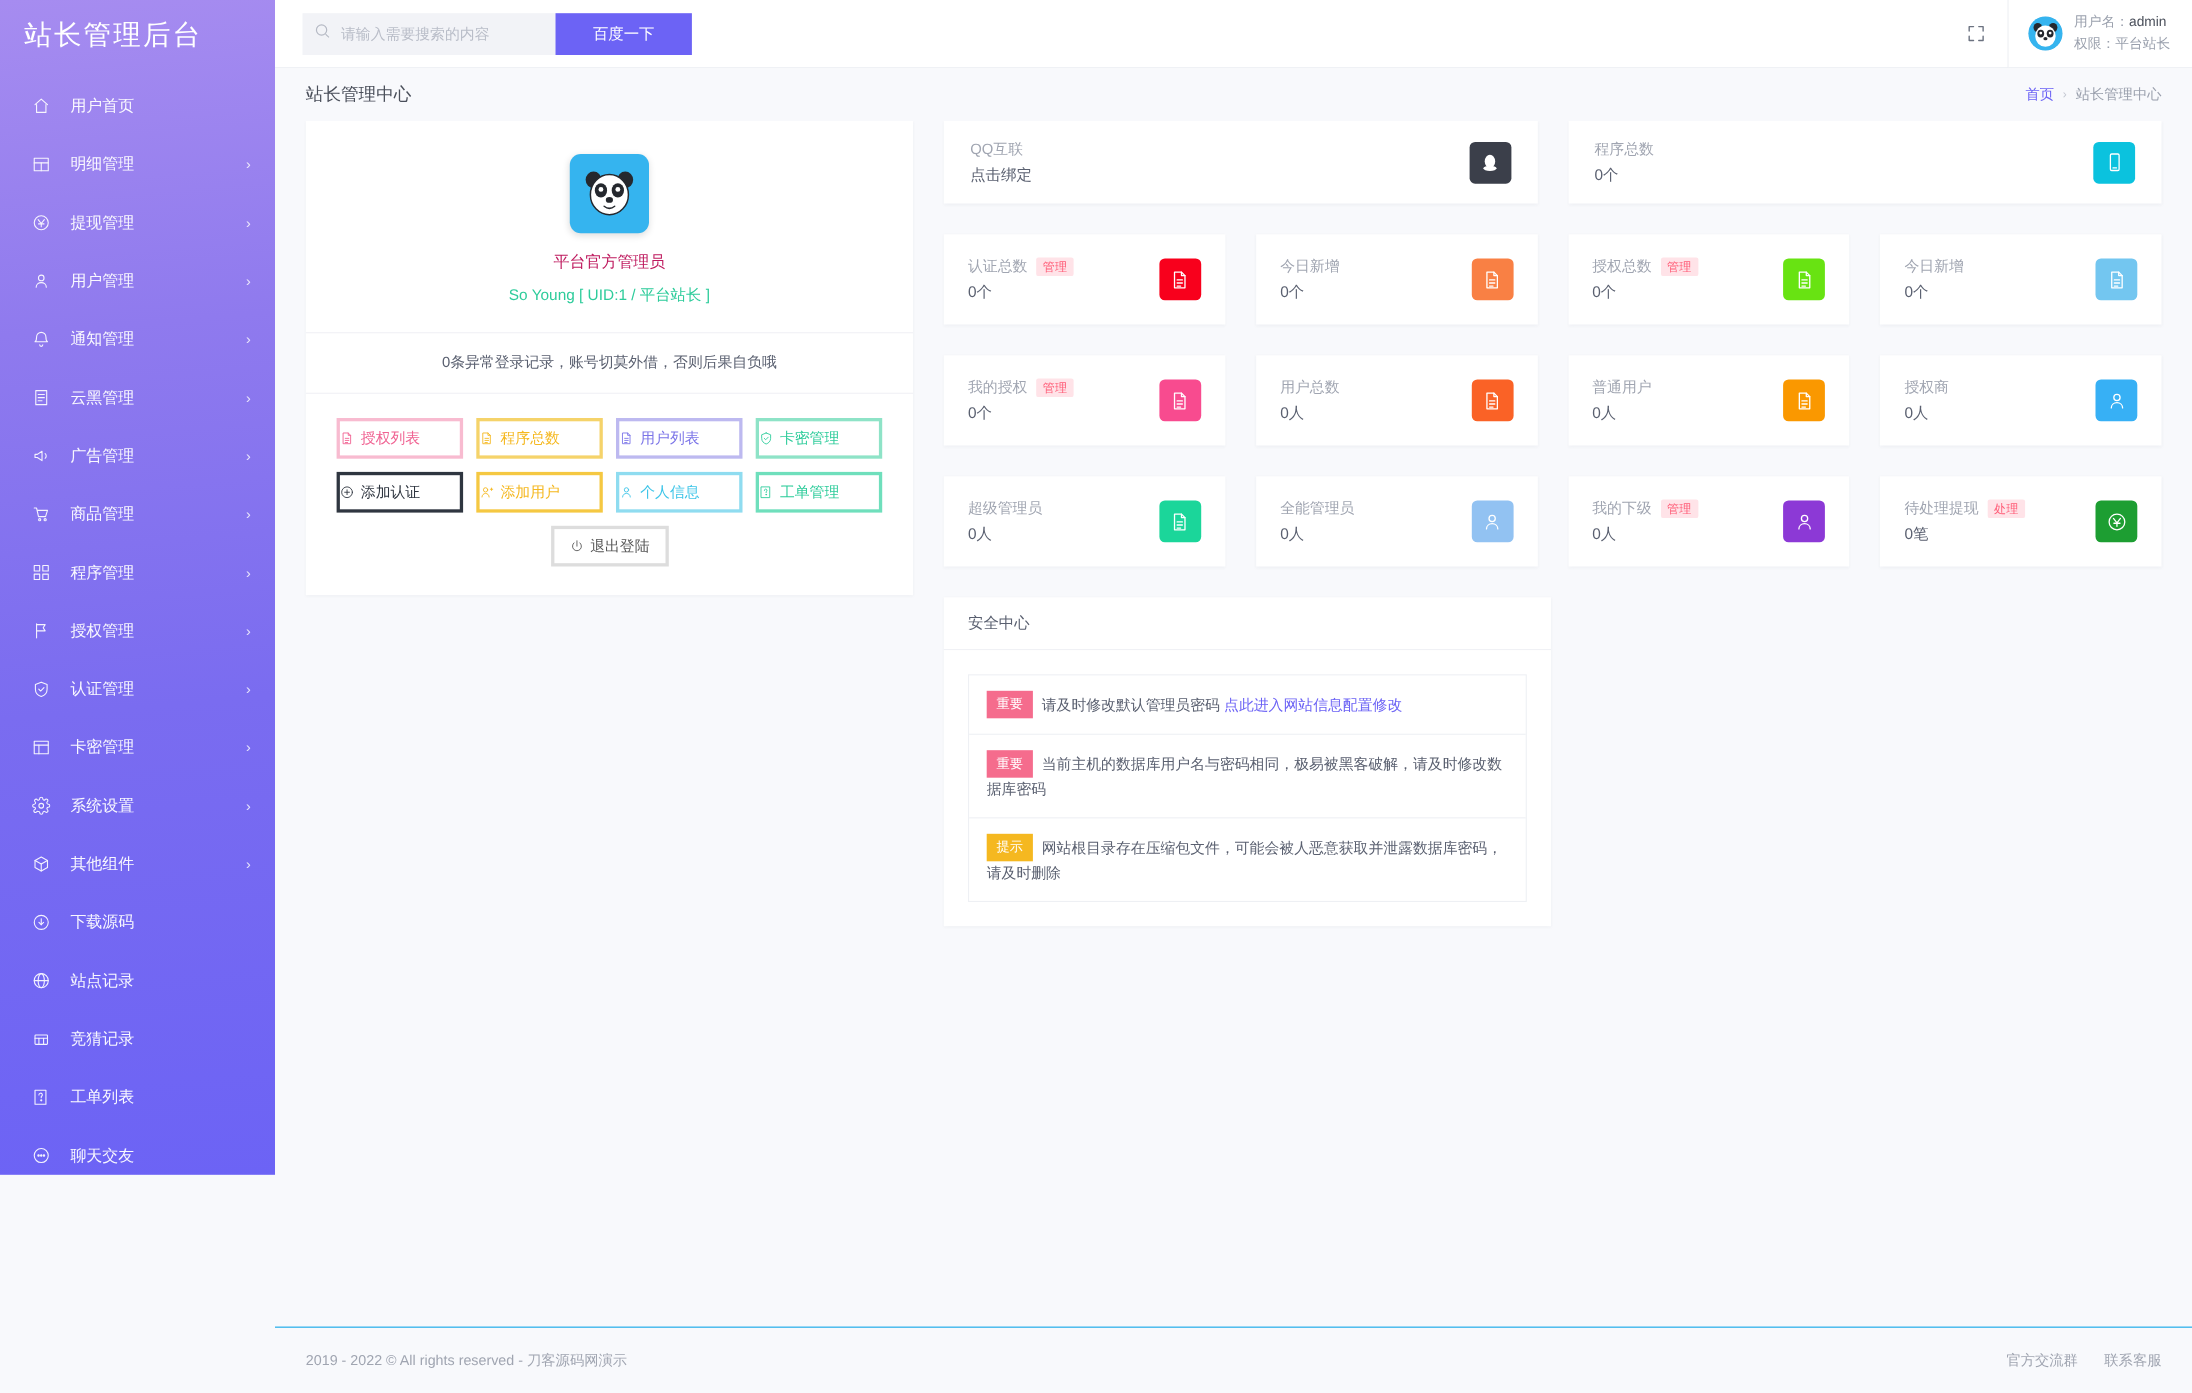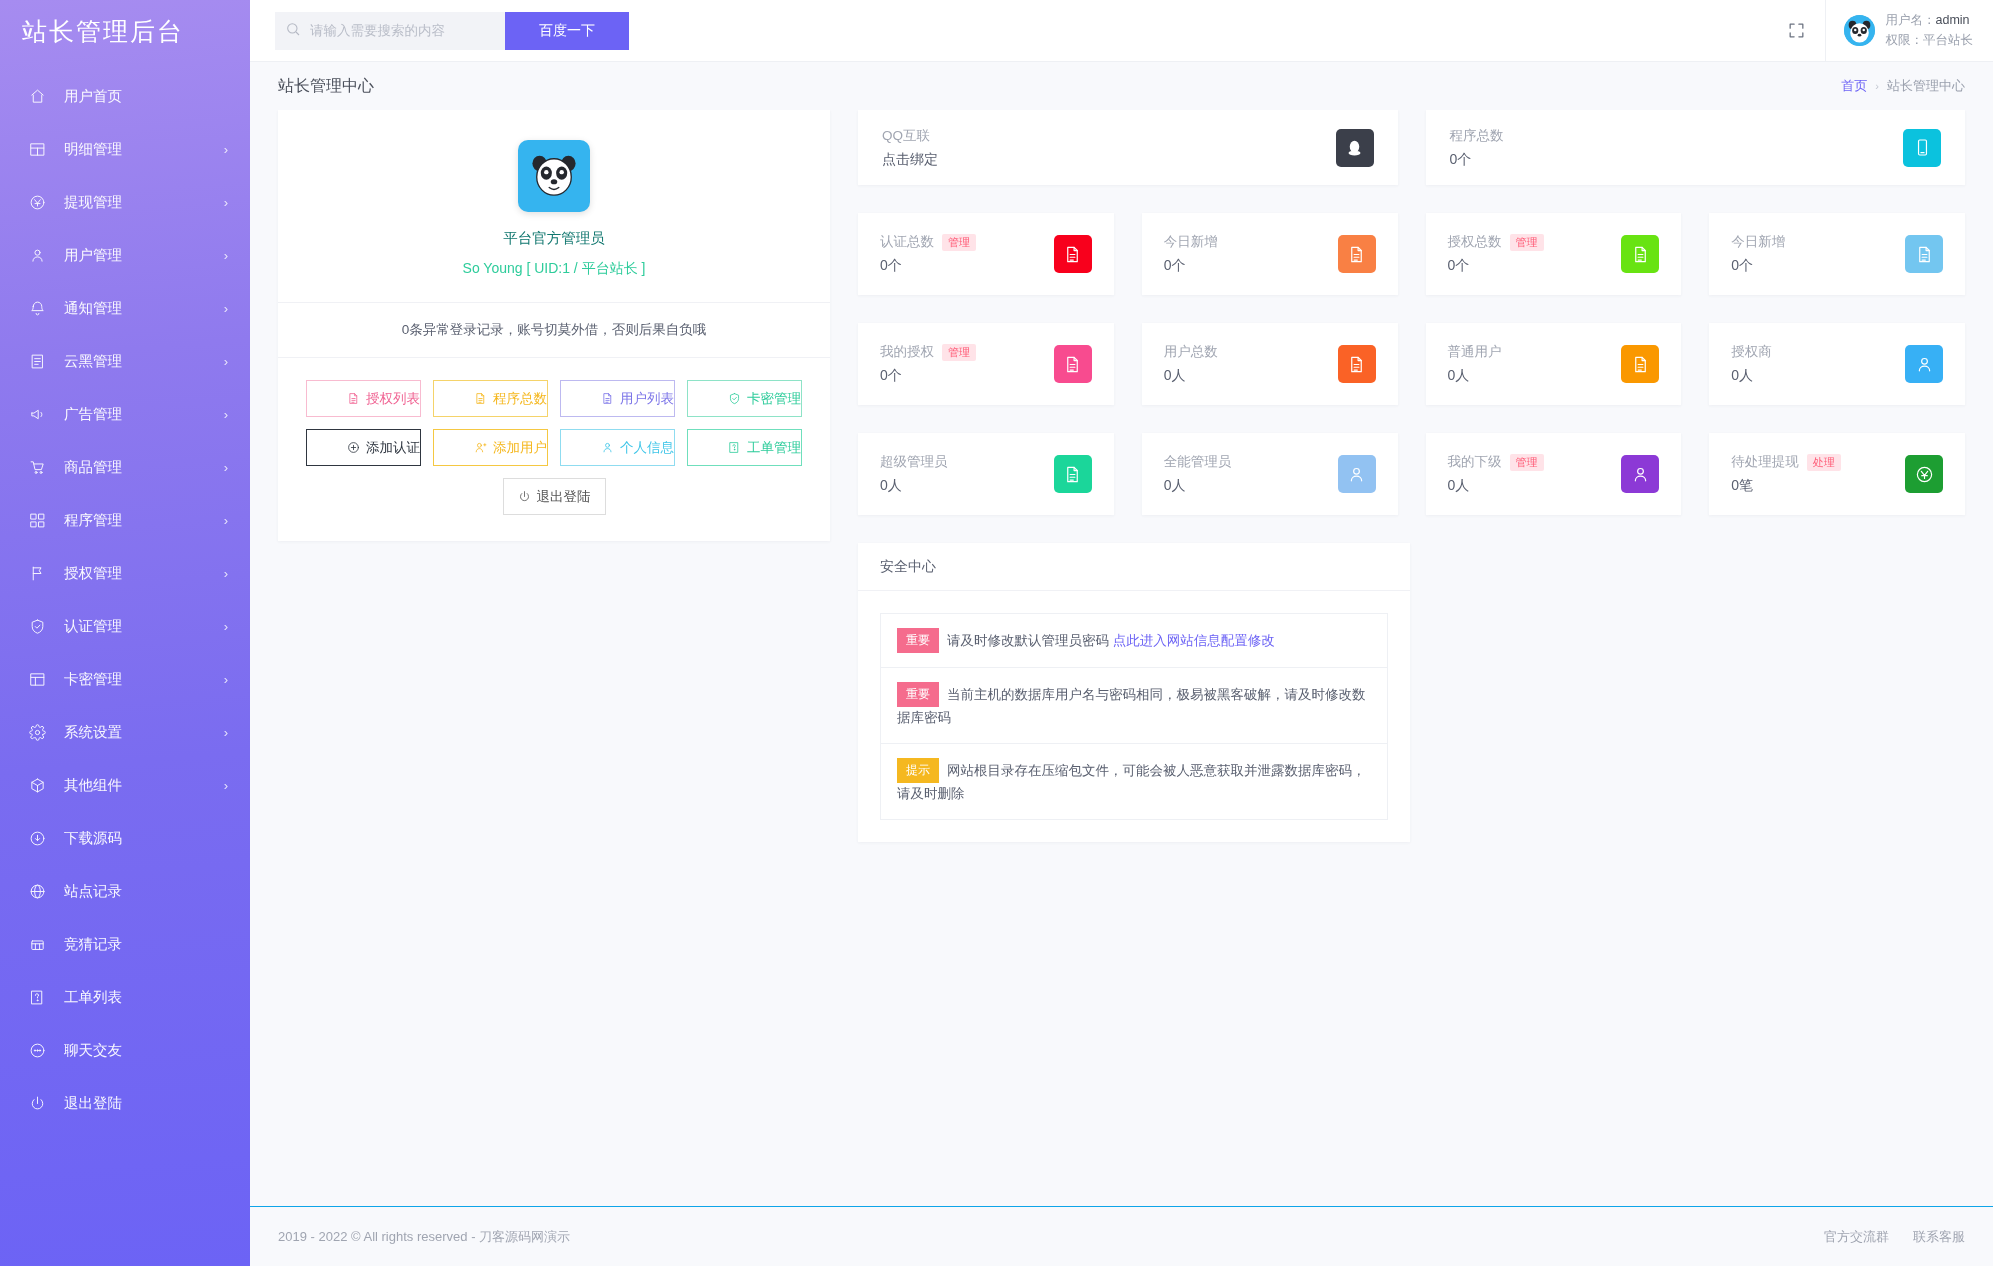--- a/index.html
+++ b/index.html
@@ -6,21 +6,21 @@
   html, body {
     width: 1993px; height: 1266px;
     font-family: "Liberation Sans", "DejaVu Sans", sans-serif;
     background: #f8f9fc;
     overflow: hidden;
   }
   .app { display: flex; width: 1993px; height: 1266px; }
 
   
   .sidebar {
-    width: 250px; flex: 0 0 250px; height: 1266px;
+    width: 250px; flex: 0 0 250px; height: 1068px;
     background: linear-gradient(175deg, #a68cf0 0%, #8f7aee 28%, #7a6cf0 60%, #6c63f5 100%);
     color: #fff; overflow: hidden; position: relative;
   }
   .logo {
     height: 62px; display: flex; align-items: center; padding-left: 22px;
     font-size: 25px; letter-spacing: 2px; color: #ffffff; font-weight: 400;
   }
   .nav { padding-top: 8px; }
   .nav-item {
     height: 53px; display: flex; align-items: center;
@@ -97,30 +97,30 @@
   
   .profile { width: 552px; flex: 0 0 552px; }
   .profile-head { padding: 30px 0 24px; display: flex; flex-direction: column; align-items: center;
     border-bottom: 1px solid #f0f1f5; }
   .avatar-lg {
     width: 72px; height: 72px; border-radius: 10px; background: #35b4ef;
     display: flex; align-items: center; justify-content: center; position: relative;
     box-shadow: 0 2px 7px rgba(0,0,0,.13); overflow: hidden;
   }
   .panda { width: 52px; height: 48px; }
-  .profile-role { margin-top: 17px; font-size: 14.5px; color: #0f766e; }
+  .profile-role { margin-top: 17px; font-size: 14.5px; color: #be185d; }
   .profile-sub { margin-top: 12px; font-size: 14px; color: #2ecc9b; }
   .profile-warn { padding: 18px 0; text-align: center; font-size: 13.5px; color: #5a6070;
     border-bottom: 1px solid #f0f1f5; }
   .profile-btns { padding: 22px 28px 26px; }
   .btn-row { display: flex; gap: 12px; margin-bottom: 12px; }
   .obtn {
     flex: 1; height: 37px; background: #fff; display: flex; align-items: center;
-    justify-content: flex-end; gap: 6px; font-size: 13.5px; cursor: pointer;
-    border: 1px solid #a16207; color: #555; white-space: nowrap;
+    justify-content: flex-start; gap: 6px; font-size: 13.5px; cursor: pointer;
+    border: 3px solid #a16207; color: #555; white-space: nowrap;
   }
   .obtn svg { width: 13px; height: 13px; fill: none; stroke-width: 1.5;
     stroke-linecap: round; stroke-linejoin: round; }
   .logout-row { display: flex; justify-content: center; }
   .logout-row .obtn { flex: 0 0 82px; }
 
   
   .right-col { flex: 1; display: flex; flex-direction: column; gap: 0; min-width: 0; }
   .wide-row { display: flex; gap: 28px; }
   .wide-card {

